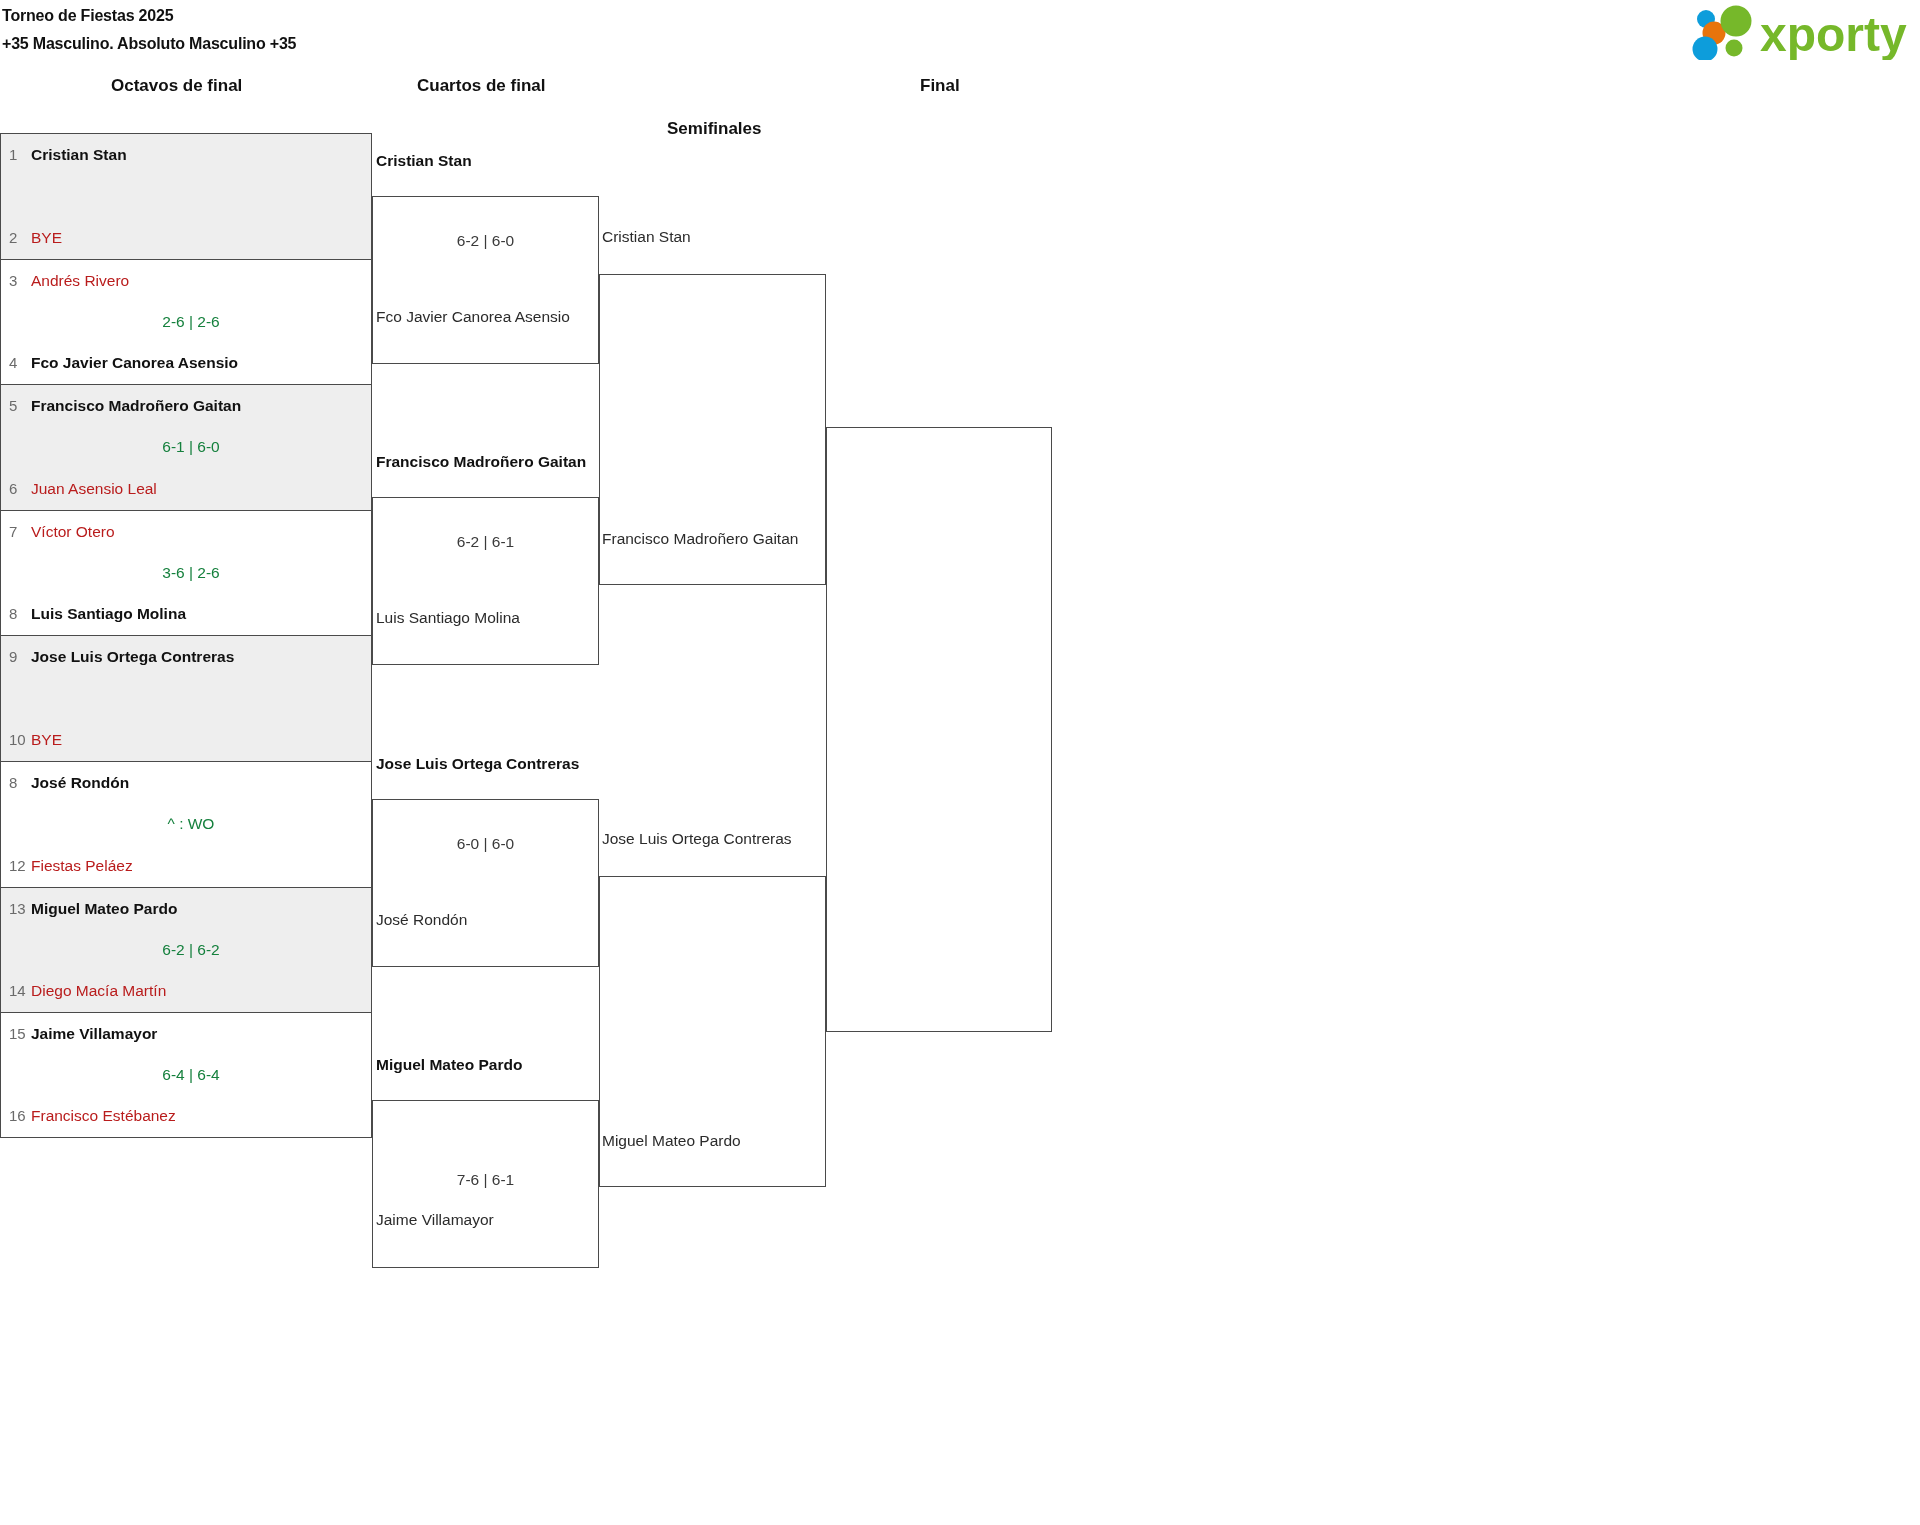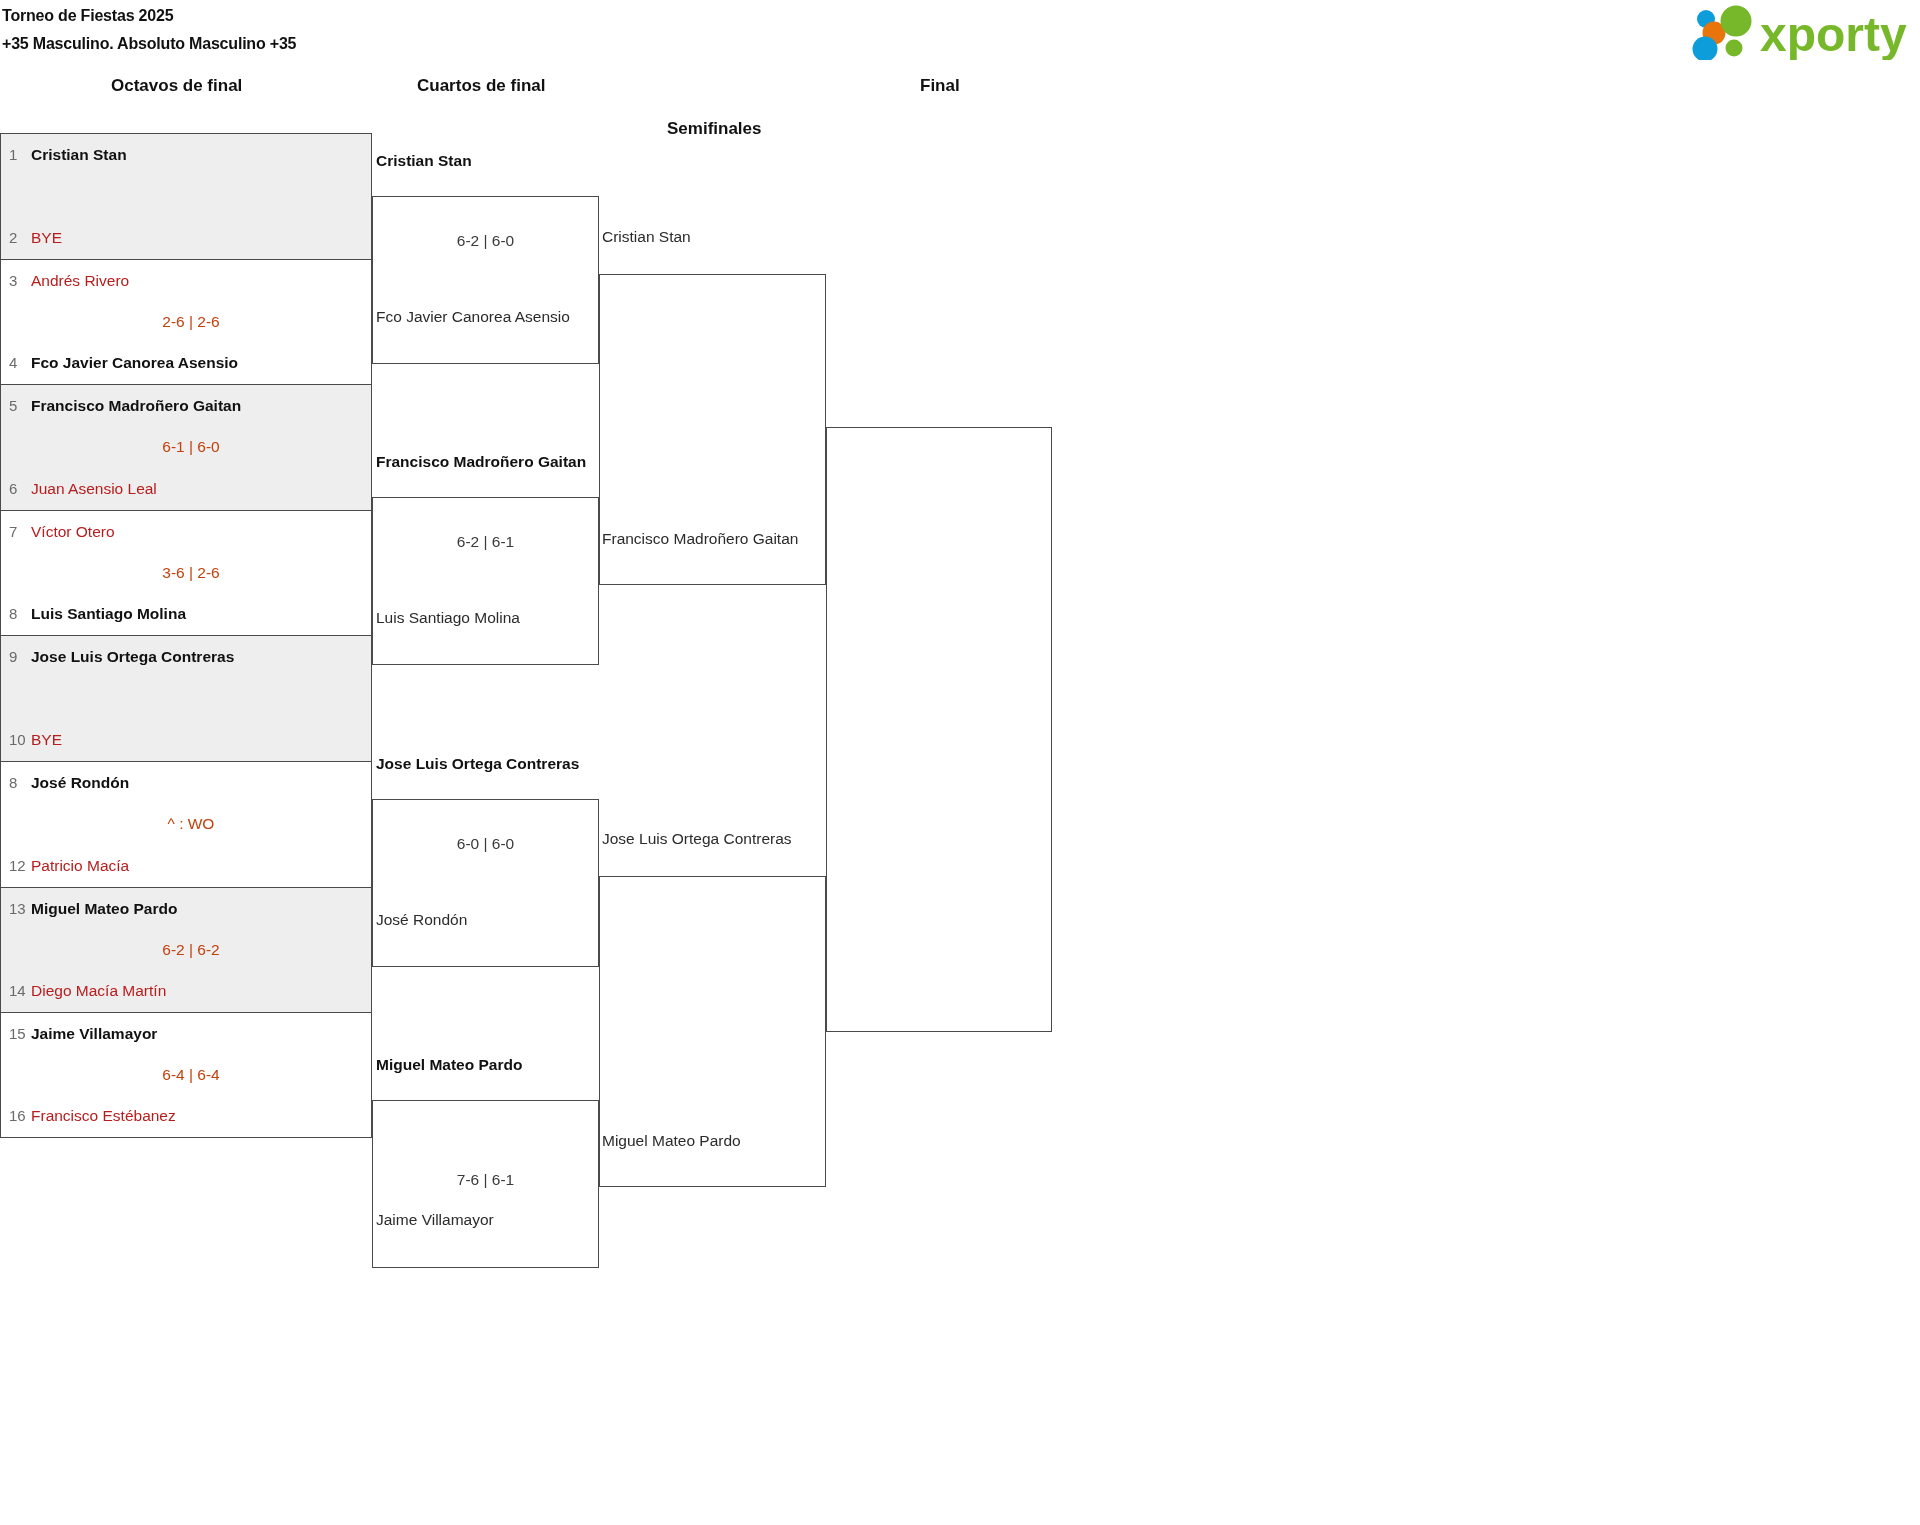--- a/index.html
+++ b/index.html
@@ -69,21 +69,21 @@
   }
   .r1-name { font-size: 15.5px; color: #b91c1c; font-weight: normal; }
   .r1-name.win { font-weight: bold; color: #111111; }
   .r1-score {
     position: absolute;
     left: 0; right: 0;
     top: 50%;
     transform: translateY(-50%);
     text-align: center;
     font-size: 15.5px;
-    color: #c2410c;
+    color: #15803d;
     padding-left: 10px;
   }
 
   
   .cbox {
     position: absolute;
     border: 1px solid #4a4a4a;
     background: transparent;
   }
   .cname {
@@ -194,21 +194,21 @@
     </div>
 
     <div class="r1-match plain">
       <div class="r1-player top">
         <span class="r1-seed">8</span>
         <span class="r1-name win">José Rondón</span>
       </div>
       <div class="r1-score">^ : WO</div>
       <div class="r1-player bot">
         <span class="r1-seed">12</span>
-        <span class="r1-name">Patricio Macía</span>
+        <span class="r1-name">Fiestas Peláez</span>
       </div>
     </div>
 
     <div class="r1-match shade">
       <div class="r1-player top">
         <span class="r1-seed">13</span>
         <span class="r1-name win">Miguel Mateo Pardo</span>
       </div>
       <div class="r1-score">6-2 | 6-2</div>
       <div class="r1-player bot">

